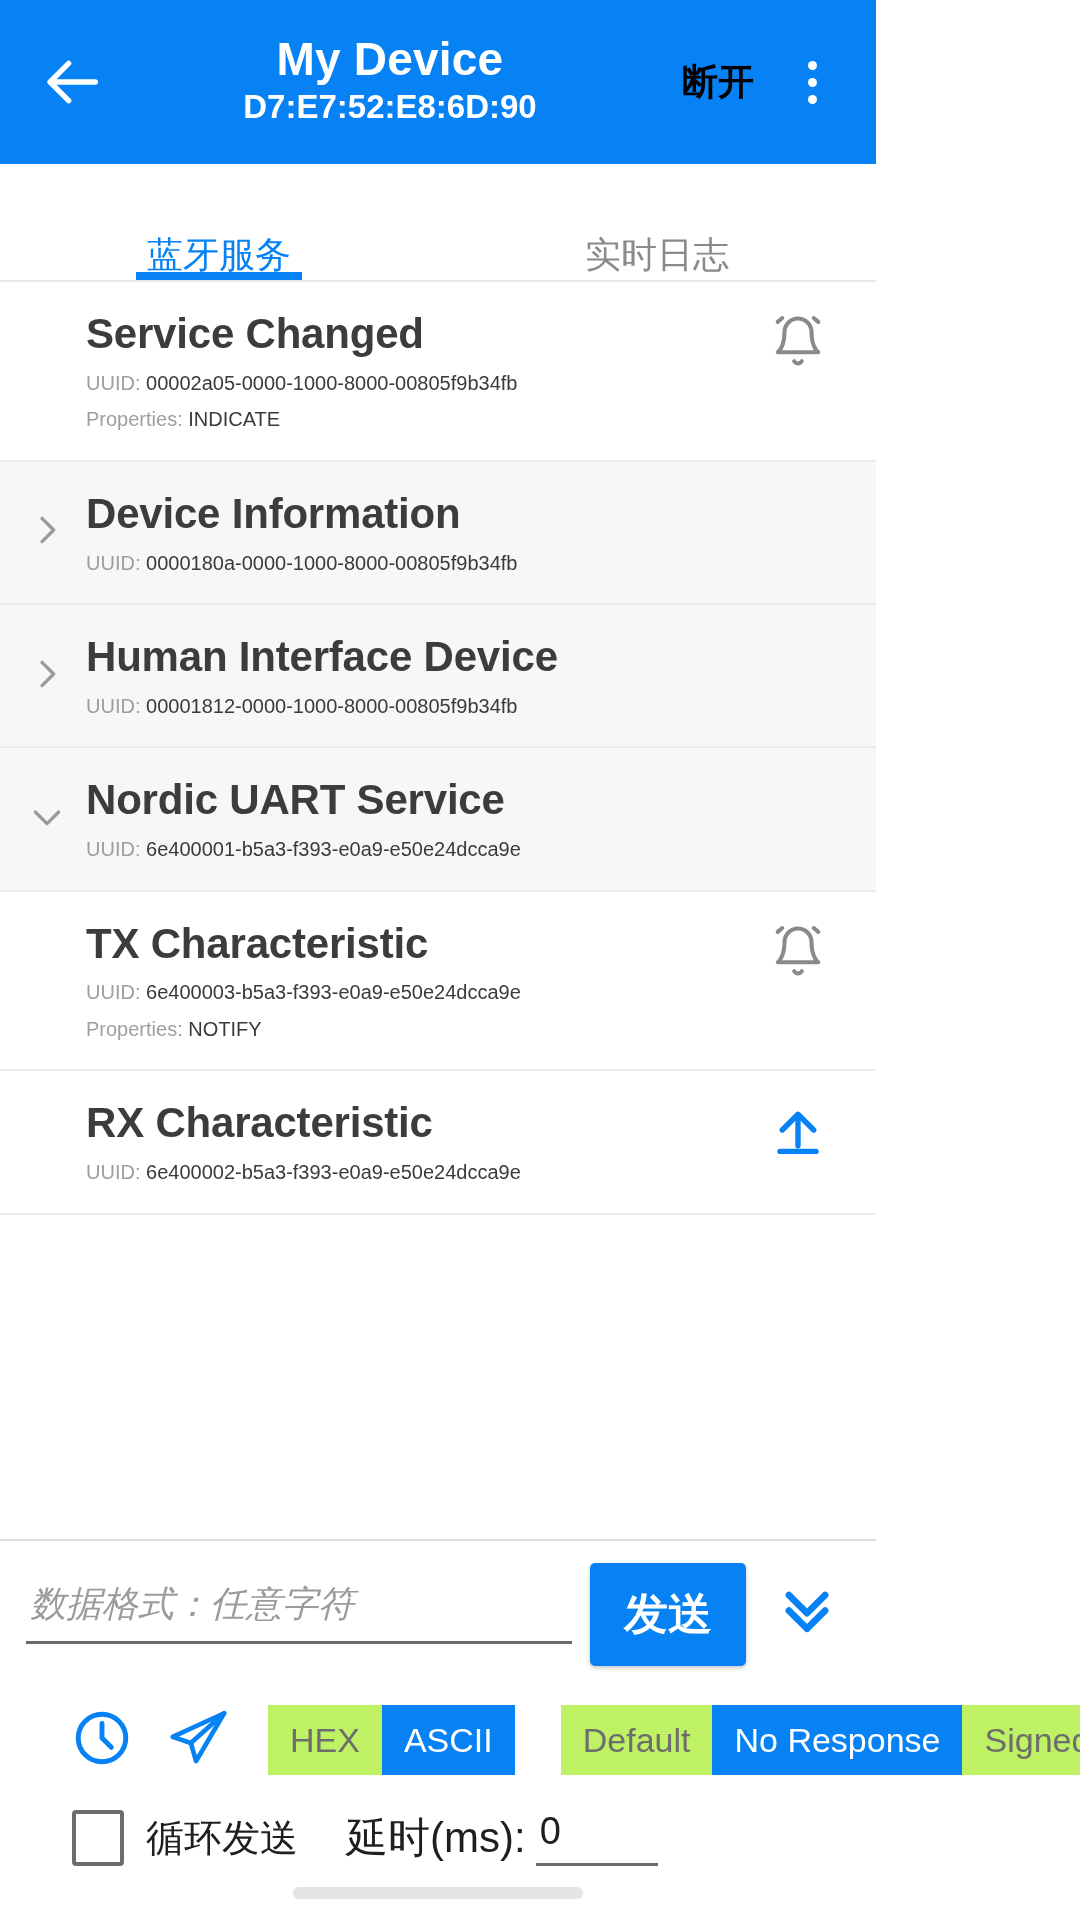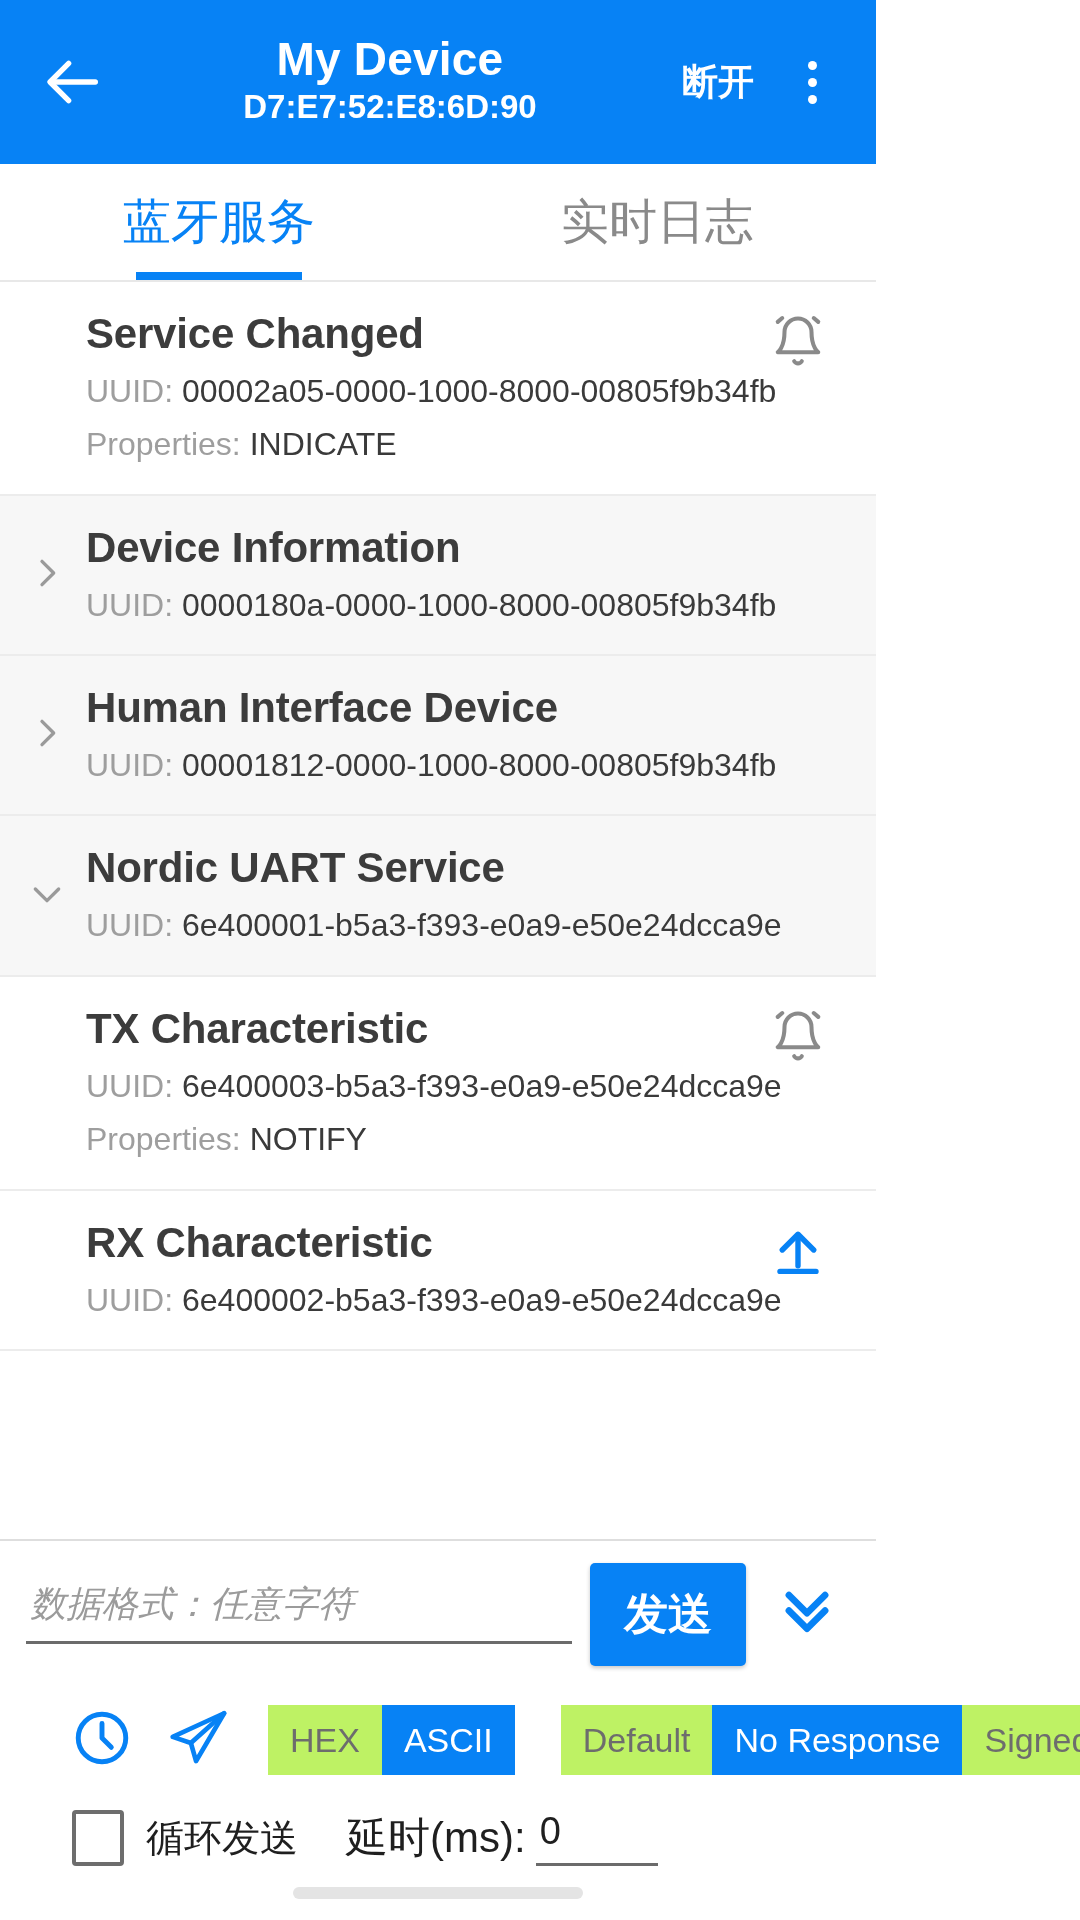--- a/index.html
+++ b/index.html
@@ -43,21 +43,21 @@
   }
   .app-subtitle {
     color: #ffffff;
     font-size: 33px;
     font-weight: bold;
     line-height: 1.35;
     white-space: nowrap;
   }
   .appbar-actions { display: flex; align-items: center; flex: 0 0 auto; }
   .disconnect-btn {
-    color: #ffffff;
+    color: #000000;
     font-size: 36px;
     font-weight: bold;
     padding: 10px 14px;
     white-space: nowrap;
     text-align: right;
   }
   .overflow-btn {
     width: 76px; height: 96px;
     display: flex; flex-direction: column;
     align-items: center; justify-content: center;
@@ -68,23 +68,23 @@
 
   
   .tabs {
     flex: 0 0 118px;
     display: flex;
     background: #ffffff;
     border-bottom: 2px solid #e8e8e8;
   }
   .tab {
     flex: 1 1 50%;
-    display: flex; align-items: center; justify-content: center;
+    display: flex; align-items: flex-end; justify-content: center;
     position: relative;
-    font-size: 48px;
+    font-size: 36px;
     color: #8a8a8a;
   }
   .tab.active { color: #0782f5; }
   .tab.active::after {
     content: "";
     position: absolute;
     bottom: 0; left: 50%;
     transform: translateX(-50%);
     width: 166px; height: 8px;
     background: #0782f5;
@@ -112,21 +112,21 @@
   .row-body { flex: 1 1 auto; min-width: 0; padding-left: 2px; }
   .row-title {
     font-size: 42px;
     font-weight: bold;
     color: #3c3c3c;
     line-height: 1.26;
     letter-spacing: -0.2px;
     white-space: nowrap;
   }
   .row-sub {
-    font-size: 32px;
+    font-size: 20px;
     color: #3a3a3a;
     line-height: 1.42;
     margin-top: 8px;
     white-space: nowrap;
   }
   .row-sub .lbl { color: #9e9e9e; }
   .row-action {
     flex: 0 0 96px;
     display: flex; align-items: flex-start; justify-content: center;
     padding-top: 6px;

